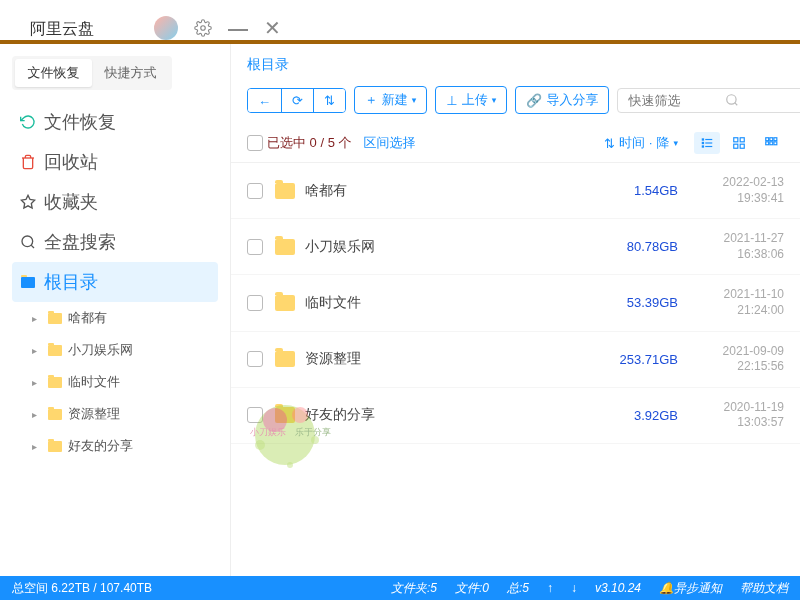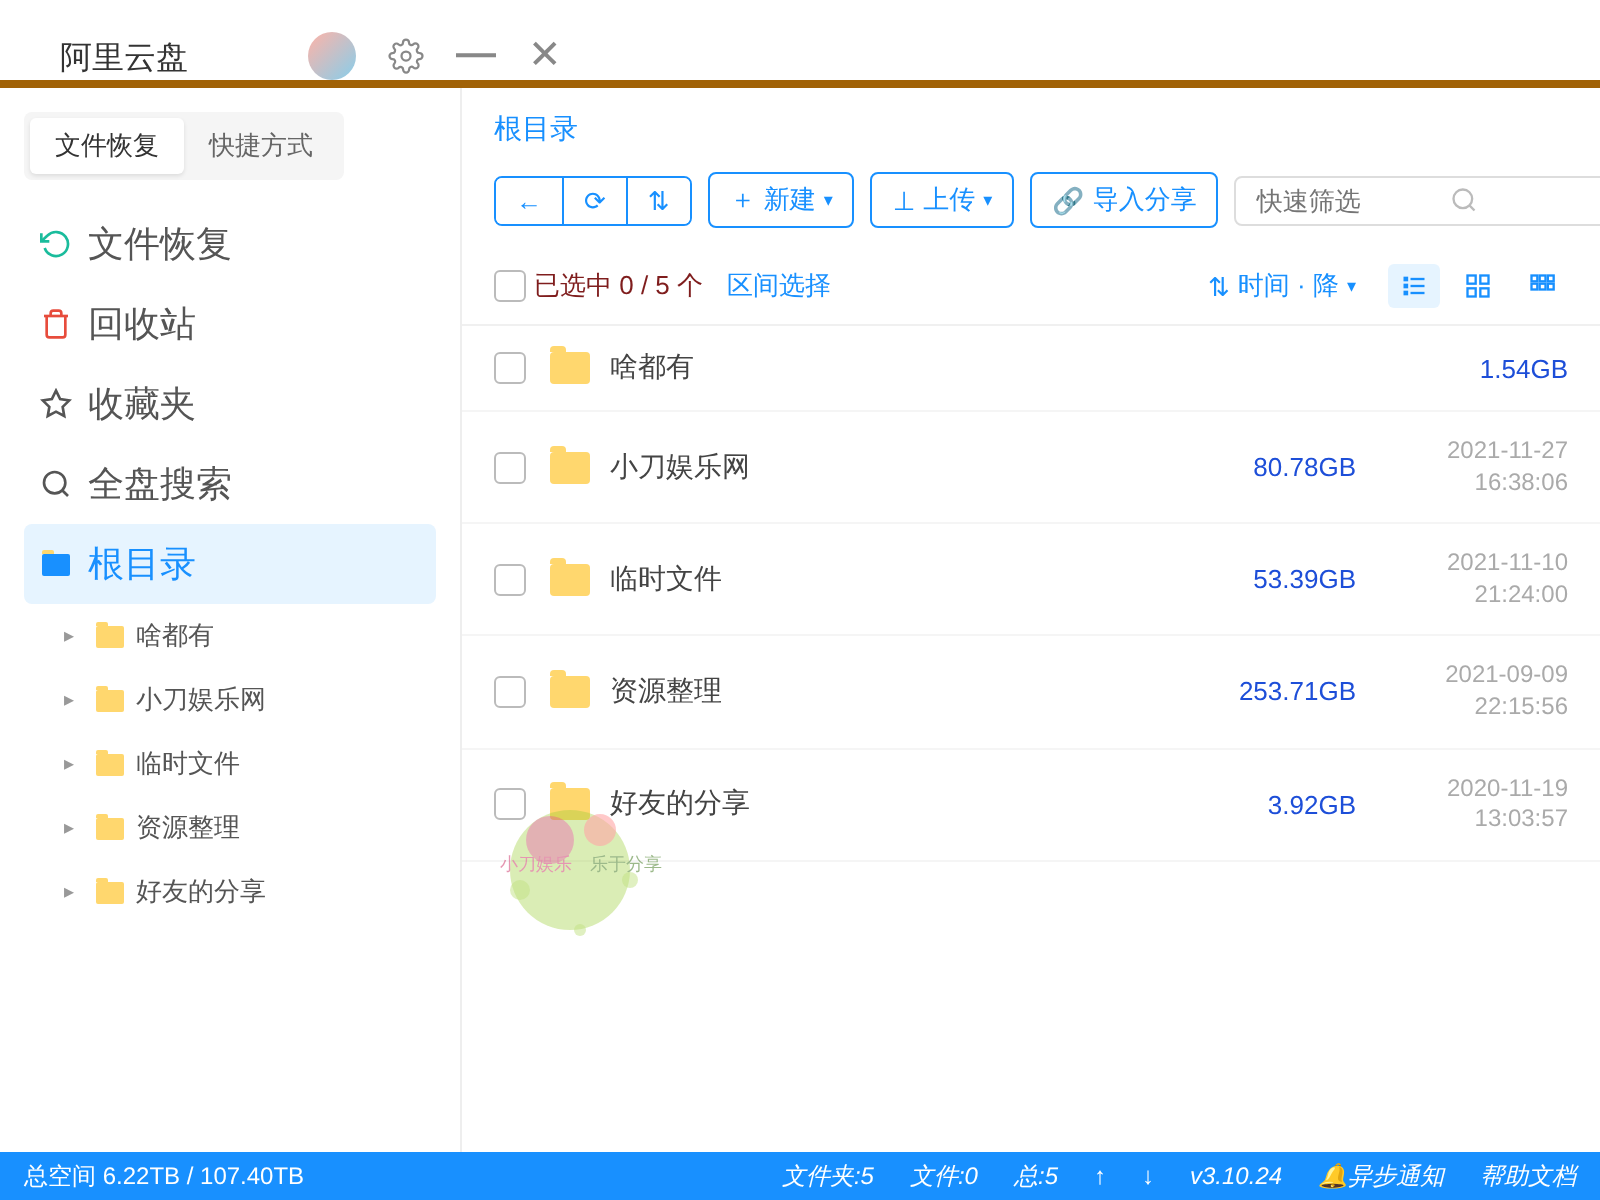--- a/index.html
+++ b/index.html
@@ -207,20 +207,21 @@
       </div>
     </div>
     <div class="file-list" id="file-list">
         <div class="file-row">
           <span class="checkbox"></span>
           <span class="file-name">
             <span class="folder-ic"></span>
             <span>啥都有</span>
           </span>
           <span class="file-size">1.54GB</span>
+          <span class="file-date">2022-02-13<br>19:39:41</span>
         </div>
         <div class="file-row">
           <span class="checkbox"></span>
           <span class="file-name">
             <span class="folder-ic"></span>
             <span>小刀娱乐网</span>
           </span>
           <span class="file-size">80.78GB</span>
           <span class="file-date">2021-11-27<br>16:38:06</span>
         </div>

